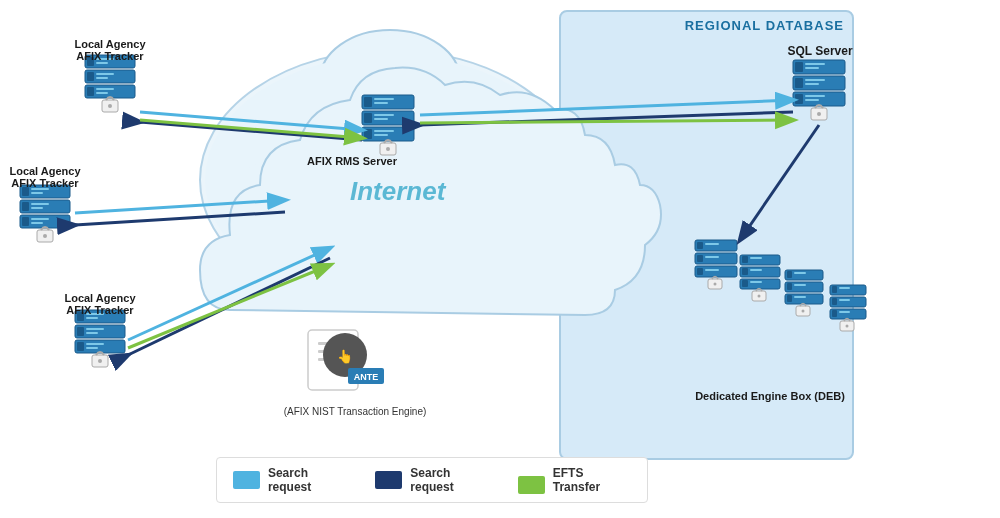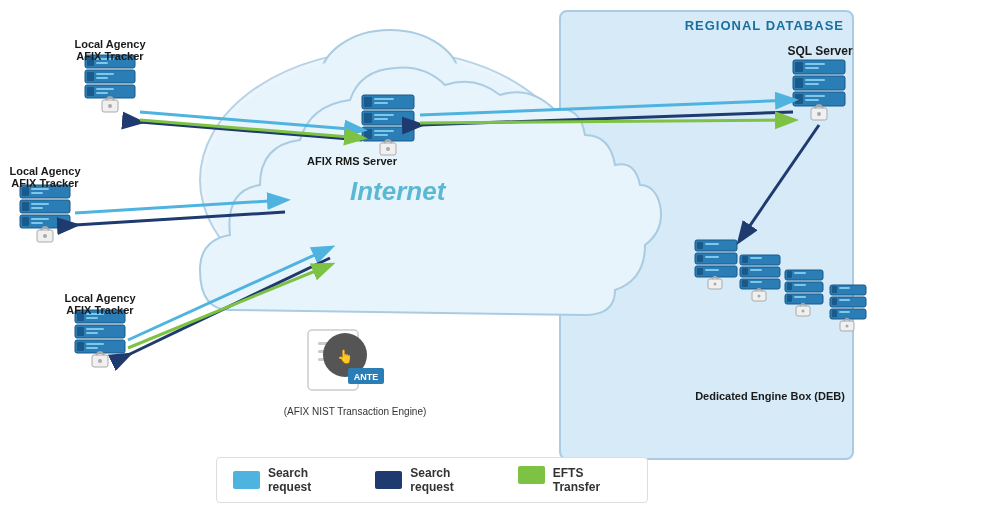--- a/index.html
+++ b/index.html
@@ -324,19 +324,19 @@
 
   <div class="legend" style="position:absolute; bottom:15px; left:50%; transform:translateX(-50%); display:flex; align-items:center; gap:24px; background:#fff; padding:8px 16px; border:1px solid #ddd; border-radius:4px;">
     <div class="legend-item" style="display:flex;align-items:center;gap:8px;">
       <div class="legend-color-box" style="width:28px;height:18px;background:#4fb3e0;border-radius:2px;"></div>
       <span class="legend-label">Search request</span>
     </div>
     <div class="legend-item" style="display:flex;align-items:center;gap:8px;">
       <div class="legend-color-box" style="width:28px;height:18px;background:#1e3a6e;border-radius:2px;"></div>
       <span class="legend-label">Search request</span>
     </div>
-    <div class="legend-item" style="display:flex;align-items:flex-start;gap:8px;">
+    <div class="legend-item" style="display:flex;align-items:flex-end;gap:8px;">
       <div class="legend-color-box" style="width:28px;height:18px;background:#7dc242;border-radius:2px;"></div>
       <span class="legend-label">EFTS Transfer</span>
     </div>
   </div>
 
 </div>
 
 </body></html>

